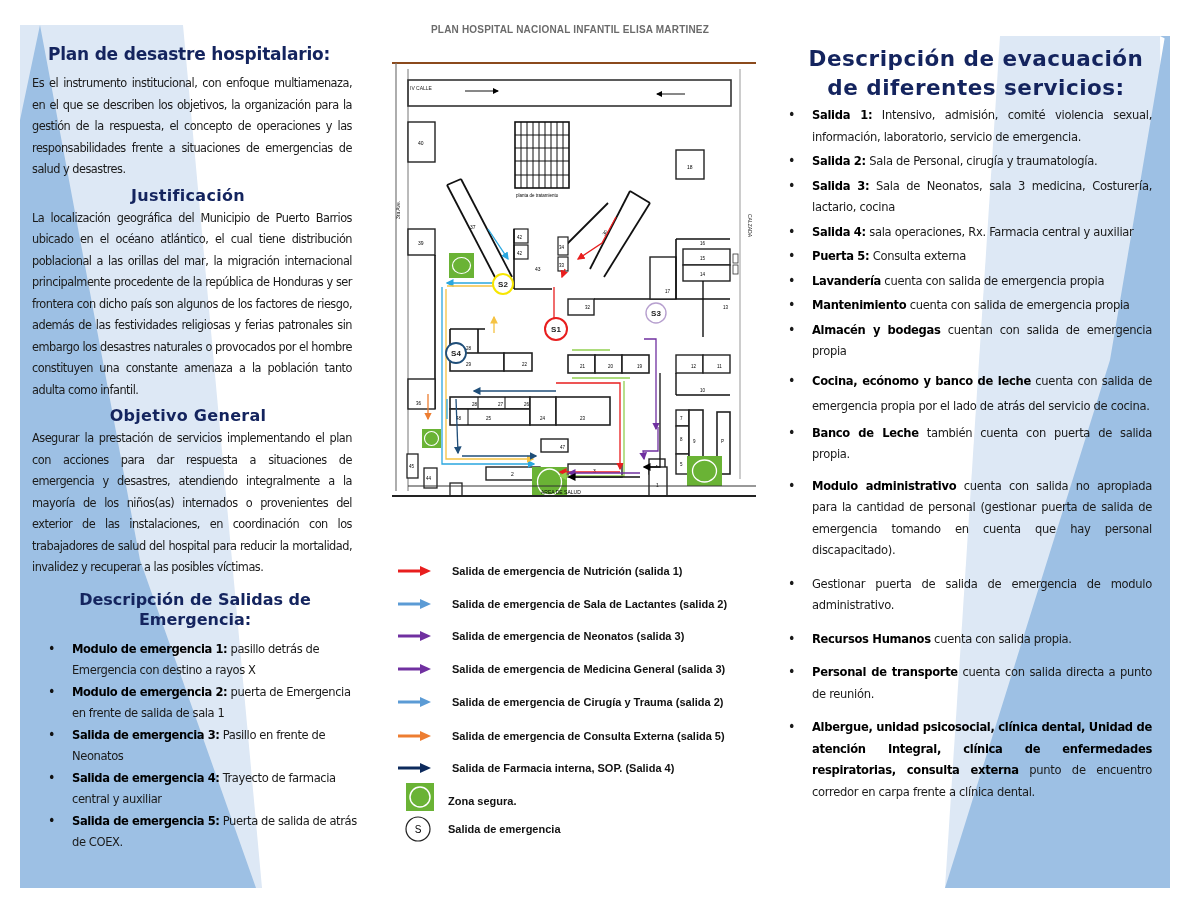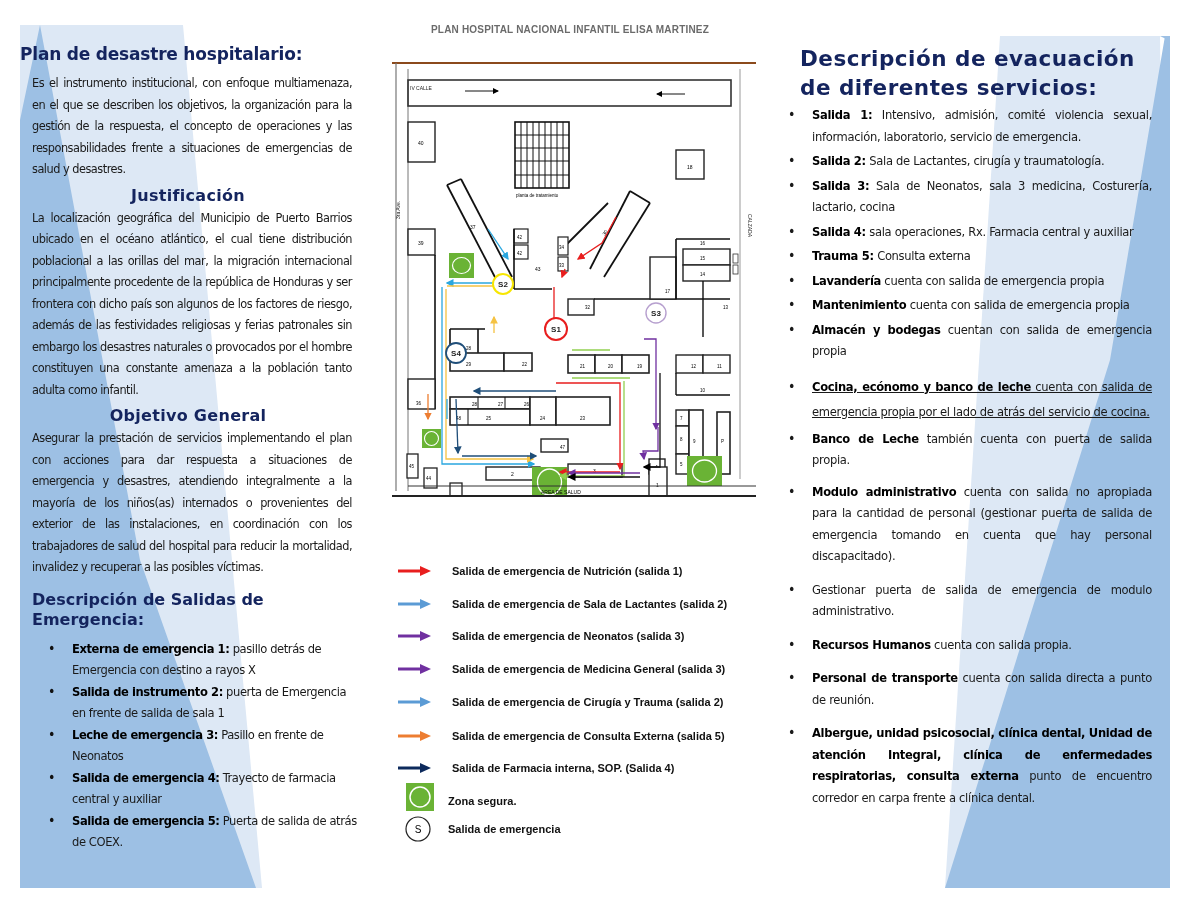--- a/index.html
+++ b/index.html
@@ -1,20 +1,20 @@
 <!DOCTYPE html>
 <html><head>
   <meta charset="utf-8">
   <style>
     html, body { margin:0; padding:0; background:#ffffff; }
     body { width:1180px; height:910px; position:relative; overflow:hidden;
       font-family:"Liberation Sans", sans-serif; }
     .bg { position:absolute; left:0; top:0; width:1180px; height:910px; z-index:0; }
     .col { position:absolute; z-index:1; }
-    .h-title { font-family:"DejaVu Sans", sans-serif; font-weight:bold; color:#14245e; margin:0; }
+    .h-title { font-family:"DejaVu Sans", sans-serif; font-weight:bold; color:#14245e; margin:0;text-align:center; }
     .narrow { font-family:"DejaVu Sans Condensed","Liberation Sans Narrow","Liberation Sans", sans-serif;
       color:#1a1a1a; font-stretch:condensed; }
     .para { font-size:12.6px; line-height:21.5px; text-align:justify; margin:0;
       letter-spacing:-0.5px; transform-origin:left top; }
     .left { left:18px; top:40px; width:340px; }
     .left .t1 { font-size:17px; margin:4px 0 8px 2px; letter-spacing:-0.2px; }
     .left .para { margin-left:14px; width:320px; }
     .sub { font-size:16px; text-align:center; margin:4px 0 2px 0; letter-spacing:0.3px; }
     .left .t2 { font-size:16px; margin:12px 0 8px 14px; line-height:20px; }
     ul.exits { list-style:none; margin:0; padding:0 0 0 30px; }
@@ -50,23 +50,23 @@
 
 <div class="col left">
   <h1 class="h-title t1">Plan de desastre hospitalario:</h1>
   <p class="para narrow">Es el instrumento institucional, con enfoque multiamenaza, en el que se describen los objetivos, la organización para la gestión de la respuesta, el concepto de operaciones y las responsabilidades frente a situaciones de emergencias de salud y desastres.</p>
   <h2 class="h-title sub" style="margin-top:6px;">Justificación</h2>
   <p class="para narrow">La localización geográfica del Municipio de Puerto Barrios ubicado en el océano atlántico, el cual tiene distribución poblacional a las orillas del mar, la migración internacional principalmente procedente de la república de Honduras y ser frontera con dicho país son algunos de los factores de riesgo, además de las festividades religiosas y ferias patronales sin embargo los desastres naturales o provocados por el hombre constituyen una constante amenaza a la población tanto adulta como infantil.</p>
   <h2 class="h-title sub" style="margin-top:6px;">Objetivo General</h2>
   <p class="para narrow">Asegurar la prestación de servicios implementando el plan con acciones para dar respuesta a situaciones de emergencia y desastres, atendiendo integralmente a la mayoría de los niños(as) internados o provenientes del exterior de las instalaciones, en coordinación con los trabajadores de salud del hospital para reducir la mortalidad, invalidez y recuperar a las posibles víctimas.</p>
   <h2 class="h-title t2">Descripción de Salidas de Emergencia:</h2>
   <ul class="exits narrow">
-    <li><b class="k">Externa de emergencia 1:</b><span> pasillo detrás de Emergencia con destino a rayos X</span></li>
-    <li><b class="k">Salida de instrumento 2:</b><span> puerta de Emergencia en frente de salida de sala 1</span></li>
-    <li><b class="k">Leche de emergencia 3:</b><span> Pasillo en frente de Neonatos</span></li>
+    <li><b class="k">Modulo de emergencia 1:</b><span> pasillo detrás de Emergencia con destino a rayos X</span></li>
+    <li><b class="k">Modulo de emergencia 2:</b><span> puerta de Emergencia en frente de salida de sala 1</span></li>
+    <li><b class="k">Salida de emergencia 3:</b><span> Pasillo en frente de Neonatos</span></li>
     <li><b class="k">Salida de emergencia 4:</b><span> Trayecto de farmacia central y auxiliar</span></li>
     <li><b class="k">Salida de emergencia 5:</b><span> Puerta de salida de atrás de COEX.</span></li>
   </ul>
 </div>
 
 <div class="col mid">
   <div class="plan-title">PLAN HOSPITAL NACIONAL INFANTIL ELISA MARTINEZ</div>
   <svg class="plan" viewBox="0 0 366 458">
     <defs>
       <marker id="ar" markerWidth="6" markerHeight="6" refX="5" refY="3" orient="auto">
@@ -373,28 +373,28 @@
         <text x="14" y="17" font-size="10" text-anchor="middle" font-family="Liberation Sans, sans-serif">S</text>
       </svg>
     <span class="lbl">Salida de emergencia</span>
   </div>
 </div>
 
 <div class="col right">
   <h1 class="h-title t3">Descripción de evacuación de diferentes servicios:</h1>
   <ul class="serv narrow">
     <li><b class="k">Salida 1:</b><span> Intensivo, admisión, comité violencia sexual, información, laboratorio, servicio de emergencia.</span></li>
-    <li style="margin-top:3px;"><b class="k">Salida 2:</b><span> Sala de Lactantes, cirugía y traumatología.</span></li>
+    <li style="margin-top:3px;"><b class="k">Salida 2:</b><span> Sala de Personal, cirugía y traumatología.</span></li>
     <li style="margin-top:3px;"><b class="k">Salida 3:</b><span> Sala de Neonatos, sala 3 medicina, Costurería, lactario, cocina</span></li>
     <li style="margin-top:3px;"><b class="k">Salida 4:</b><span> sala operaciones, Rx. Farmacia central y auxiliar</span></li>
-    <li style="margin-top:3px;"><b class="k">Trauma 5:</b><span> Consulta externa</span></li>
+    <li style="margin-top:3px;"><b class="k">Puerta 5:</b><span> Consulta externa</span></li>
     <li style="margin-top:3px;"><b class="k">Lavandería</b><span> cuenta con salida de emergencia propia</span></li>
     <li style="margin-top:3px;"><b class="k">Mantenimiento</b><span> cuenta con salida de emergencia propia</span></li>
     <li style="margin-top:3px;"><b class="k">Almacén y bodegas</b><span> cuentan con salida de emergencia propia</span></li>
-    <li style="margin-top:12px; line-height:25px;text-decoration:underline;"><b class="k">Cocina, ecónomo y banco de leche</b><span> cuenta con salida de emergencia propia por el lado de atrás del servicio de cocina.</span></li>
+    <li style="margin-top:6px; line-height:25px;"><b class="k">Cocina, ecónomo y banco de leche</b><span> cuenta con salida de emergencia propia por el lado de atrás del servicio de cocina.</span></li>
     <li style="margin-top:4px;"><b class="k">Banco de Leche</b><span> también cuenta con puerta de salida propia.</span></li>
     <li class="gap" style="margin-top:10px;"><b class="k">Modulo administrativo</b><span> cuenta con salida no apropiada para la cantidad de personal (gestionar puerta de salida de emergencia tomando en cuenta que hay personal discapacitado).</span></li>
     <li style="margin-top:12px;"><b class="k"></b><span>Gestionar puerta de salida de emergencia de modulo administrativo.</span></li>
     <li style="margin-top:12px;"><b class="k">Recursos Humanos</b><span> cuenta con salida propia.</span></li>
     <li style="margin-top:12px;"><b class="k">Personal de transporte</b><span> cuenta con salida directa a punto de reunión.</span></li>
     <li style="margin-top:12px;"><b class="k">Albergue, unidad psicosocial, clínica dental, Unidad de atención Integral, clínica de enfermedades respiratorias, consulta externa</b><span> punto de encuentro corredor en carpa frente a clínica dental.</span></li>
   </ul>
 </div>
 
 </body></html>

